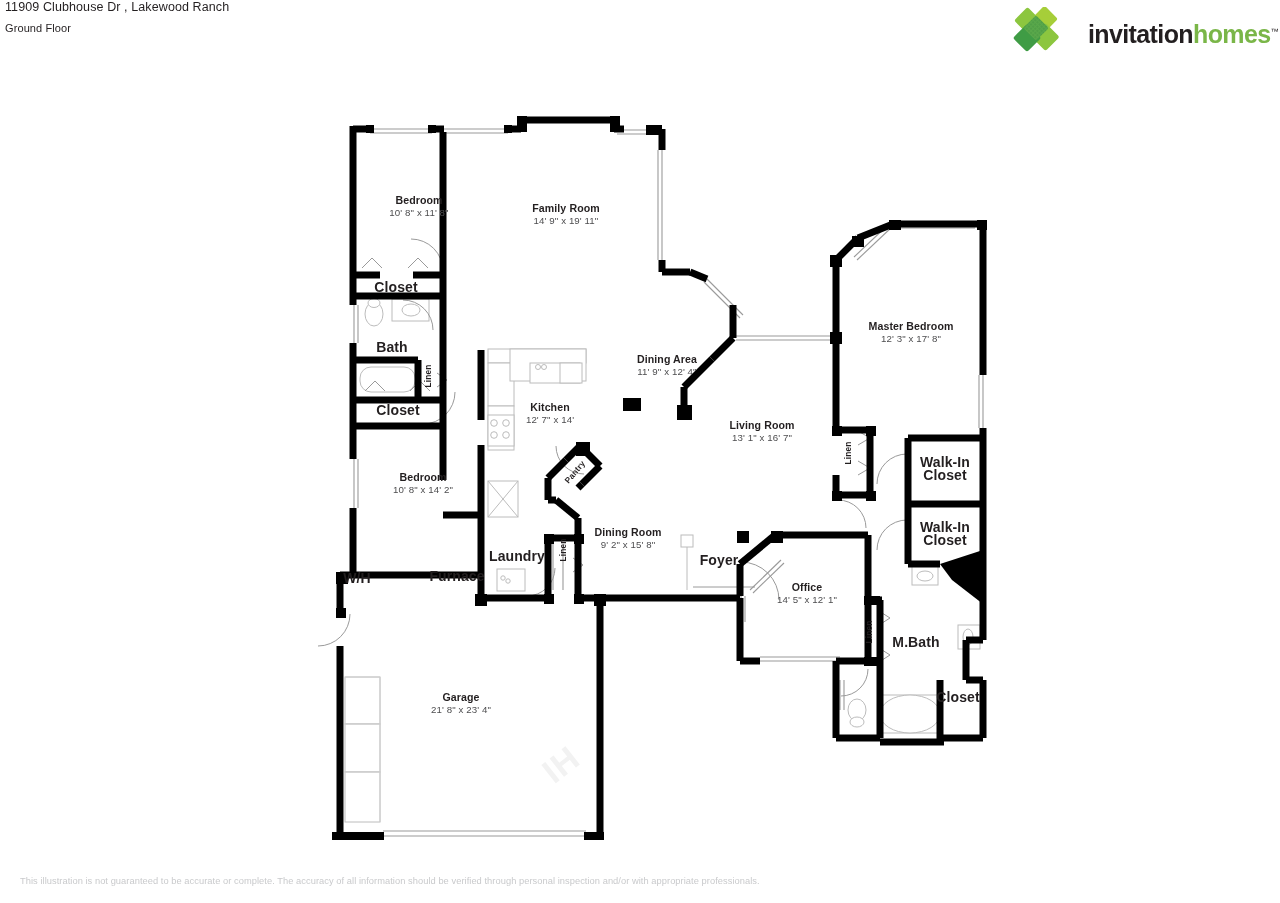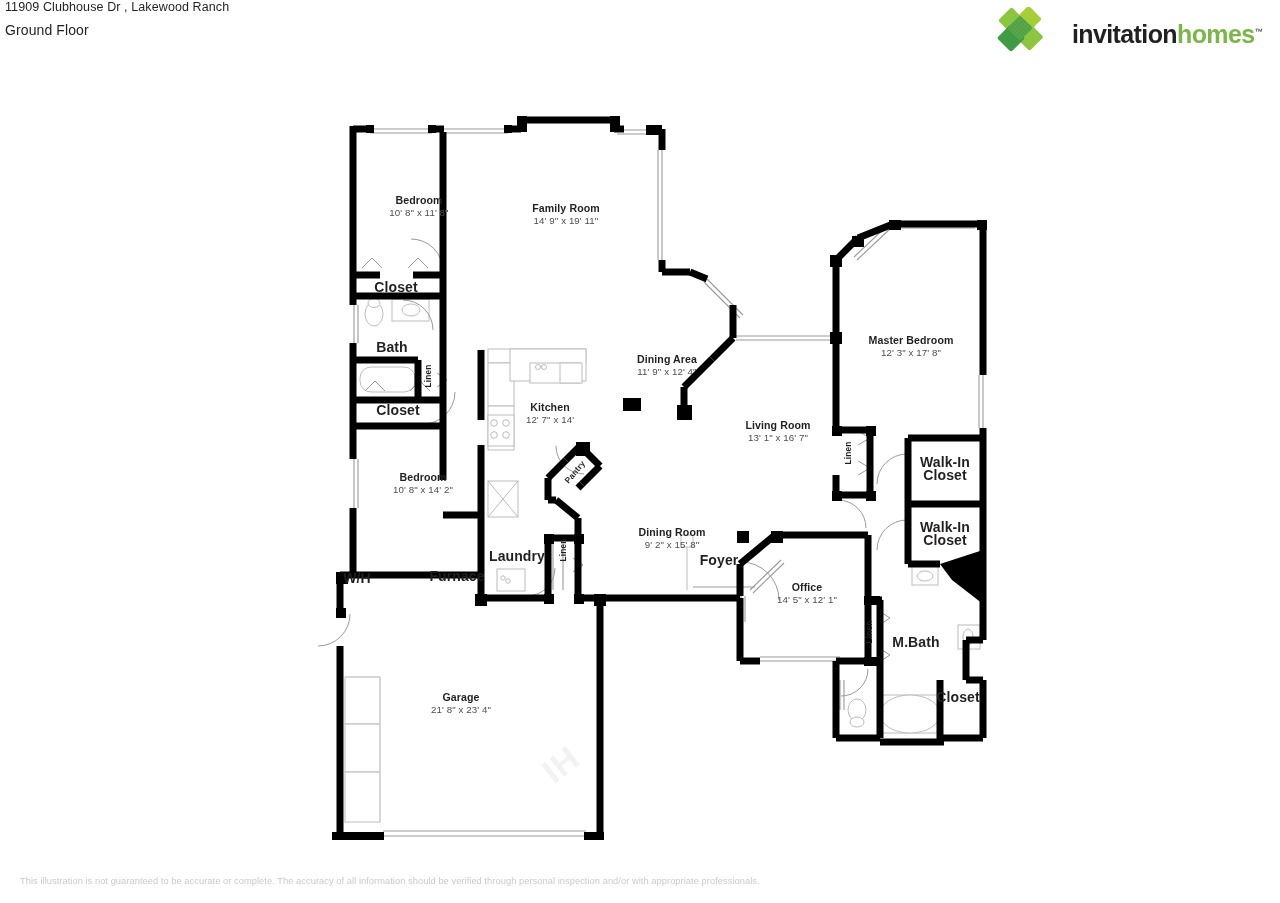--- a/index.html
+++ b/index.html
@@ -33,28 +33,28 @@
     position: absolute;
     left: 5px; top: 0px;
     font-size: 12.5px;
     color: #231f20;
     letter-spacing: 0.1px;
     white-space: nowrap;
   }
   .addr-line2 {
     position: absolute;
     left: 5px; top: 22px;
-    font-size: 14px;
+    font-size: 11px;
     color: #231f20;
     letter-spacing: 0.1px;
     white-space: nowrap;
   }
   .brand {
     position: absolute;
-    right: 18px; top: 8px;
+    right: 2px; top: 8px;
     height: 52px;
     display: flex;
     align-items: center;
     gap: 24px;
     text-align: right;
   }
   .brand-mark {
     width: 56px; height: 54px;
     position: relative;
   }
@@ -541,40 +541,40 @@
       </div>
 
       <div class="rlabel small" style="left:457px; top:516px;">
         <span class="nm">Furnace</span>
       </div>
 
       <div class="rlabel small" style="left:357px; top:518px;">
         <span class="nm">W/H</span>
       </div>
 
-      <div class="rlabel" style="left:628px; top:478px;margin-left:44px;">
+      <div class="rlabel" style="left:628px; top:478px;">
         <span class="nm">Dining Room</span>
         <span class="dm">9' 2" x 15' 8"</span>
       </div>
 
       <div class="rlabel" style="left:667px; top:258px;margin-top:47px;">
         <span class="nm">Dining Area</span>
         <span class="dm">11' 9" x 12' 4"</span>
       </div>
 
-      <div class="rlabel" style="left:762px; top:371px;margin-left:16px;">
+      <div class="rlabel" style="left:762px; top:371px;">
         <span class="nm">Living Room</span>
         <span class="dm">13' 1" x 16' 7"</span>
       </div>
 
       <div class="rlabel small" style="left:719px; top:500px;">
         <span class="nm">Foyer</span>
       </div>
 
-      <div class="rlabel" style="left:911px; top:272px;margin-top:14px;">
+      <div class="rlabel" style="left:911px; top:272px;">
         <span class="nm">Master Bedroom</span>
         <span class="dm">12' 3" x 17' 8"</span>
       </div>
 
       <div class="rlabel vert tiny" style="left:848px; top:393px;">
         <span class="nm">Linen</span>
       </div>
 
       <div class="rlabel small" style="left:945px; top:408px;">
         <span class="nm" style="white-space:pre-line;">Walk-In

